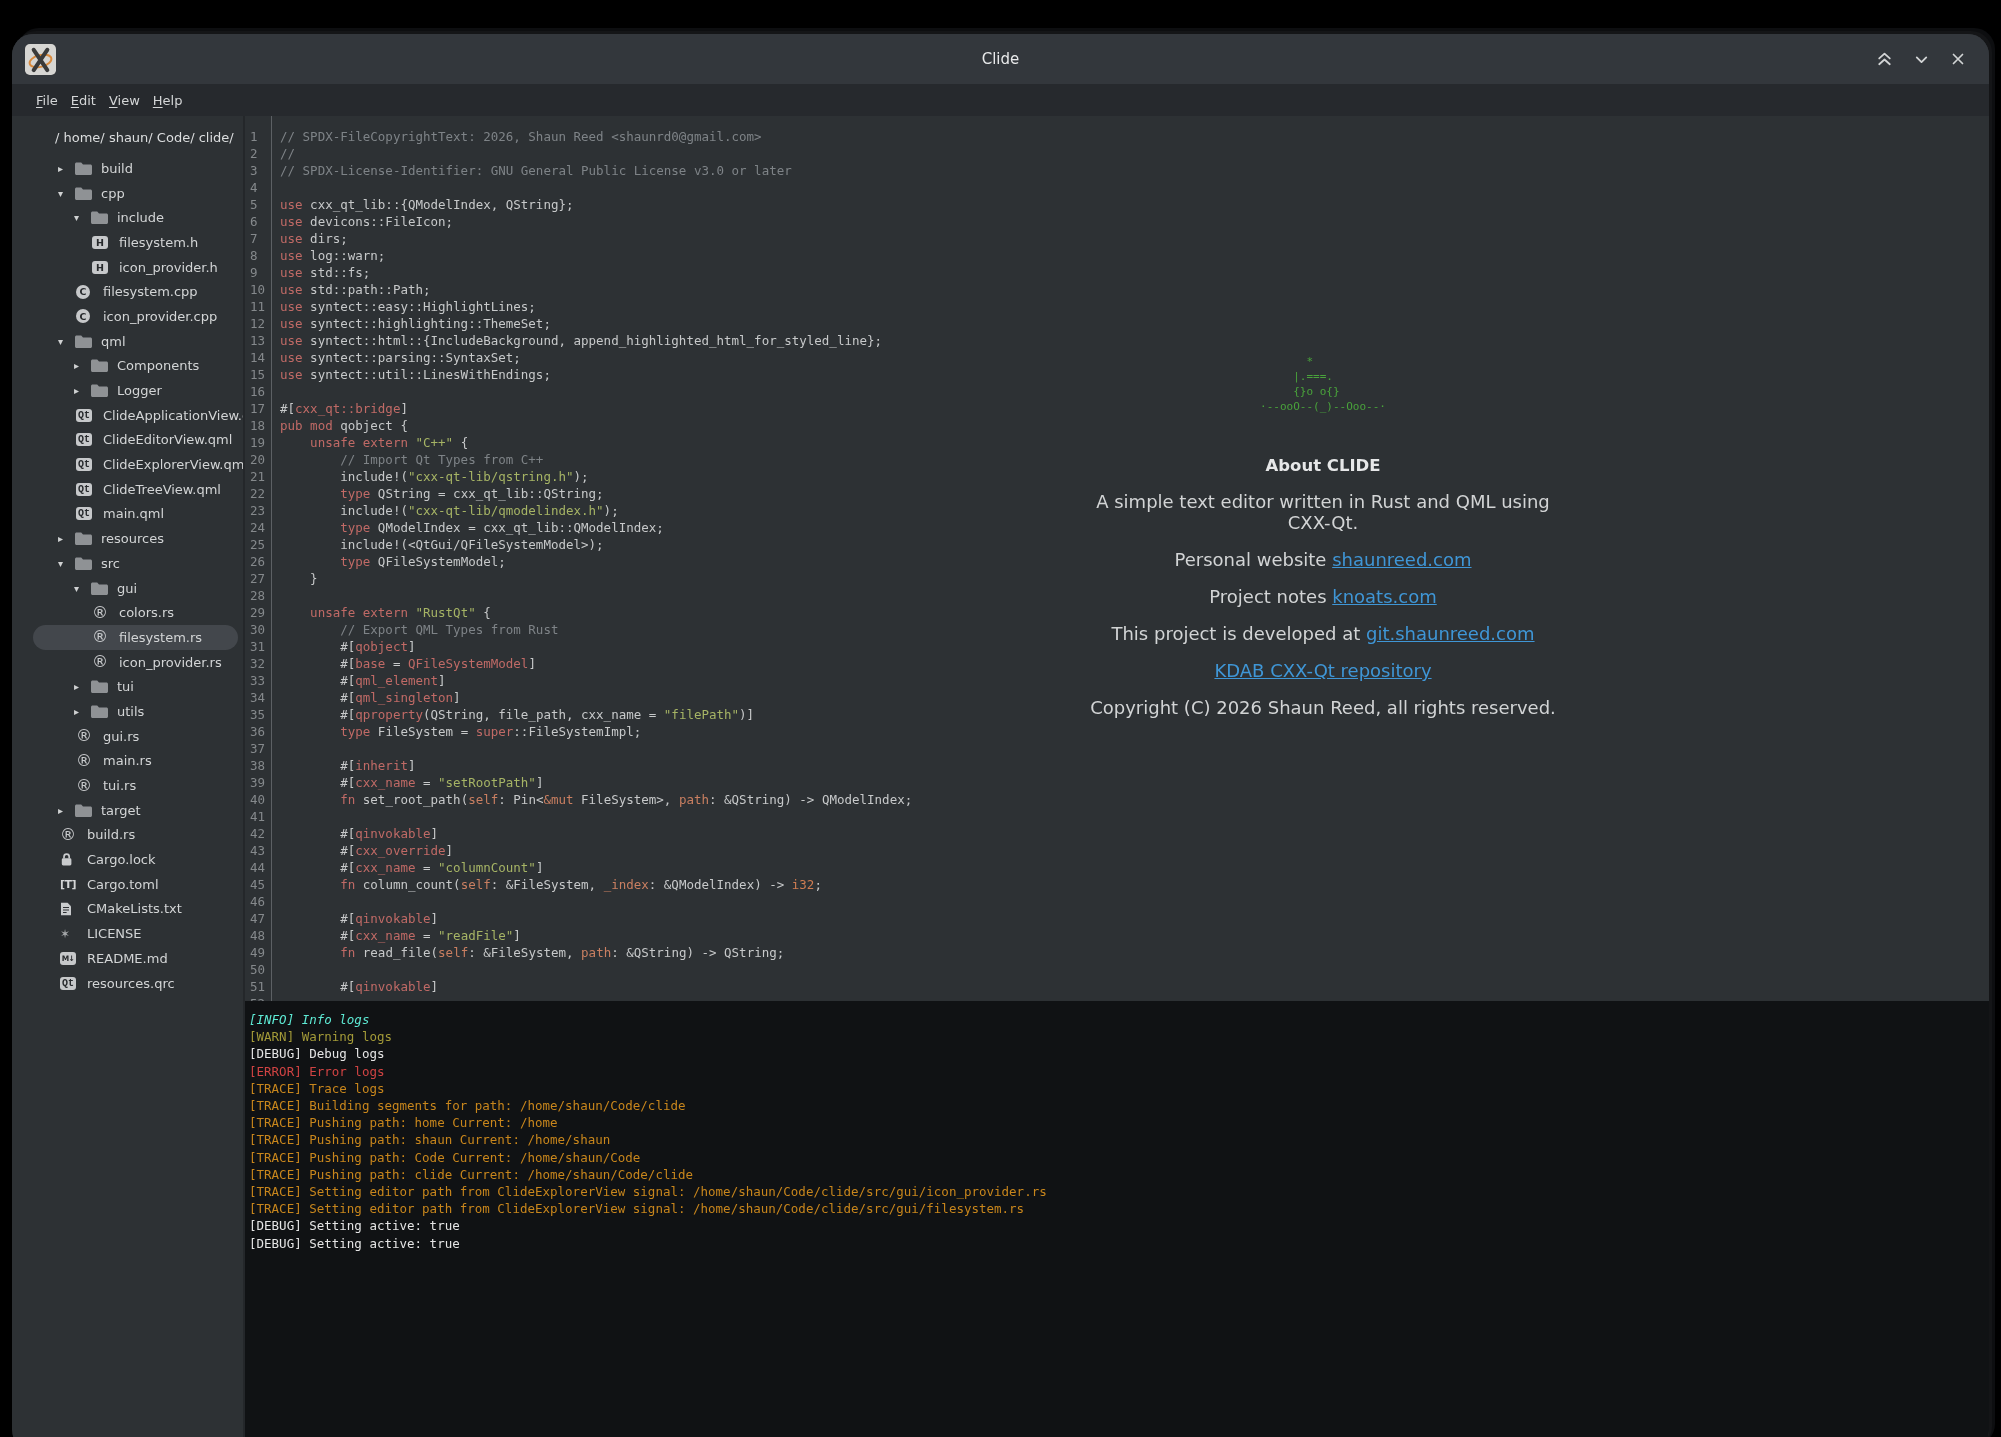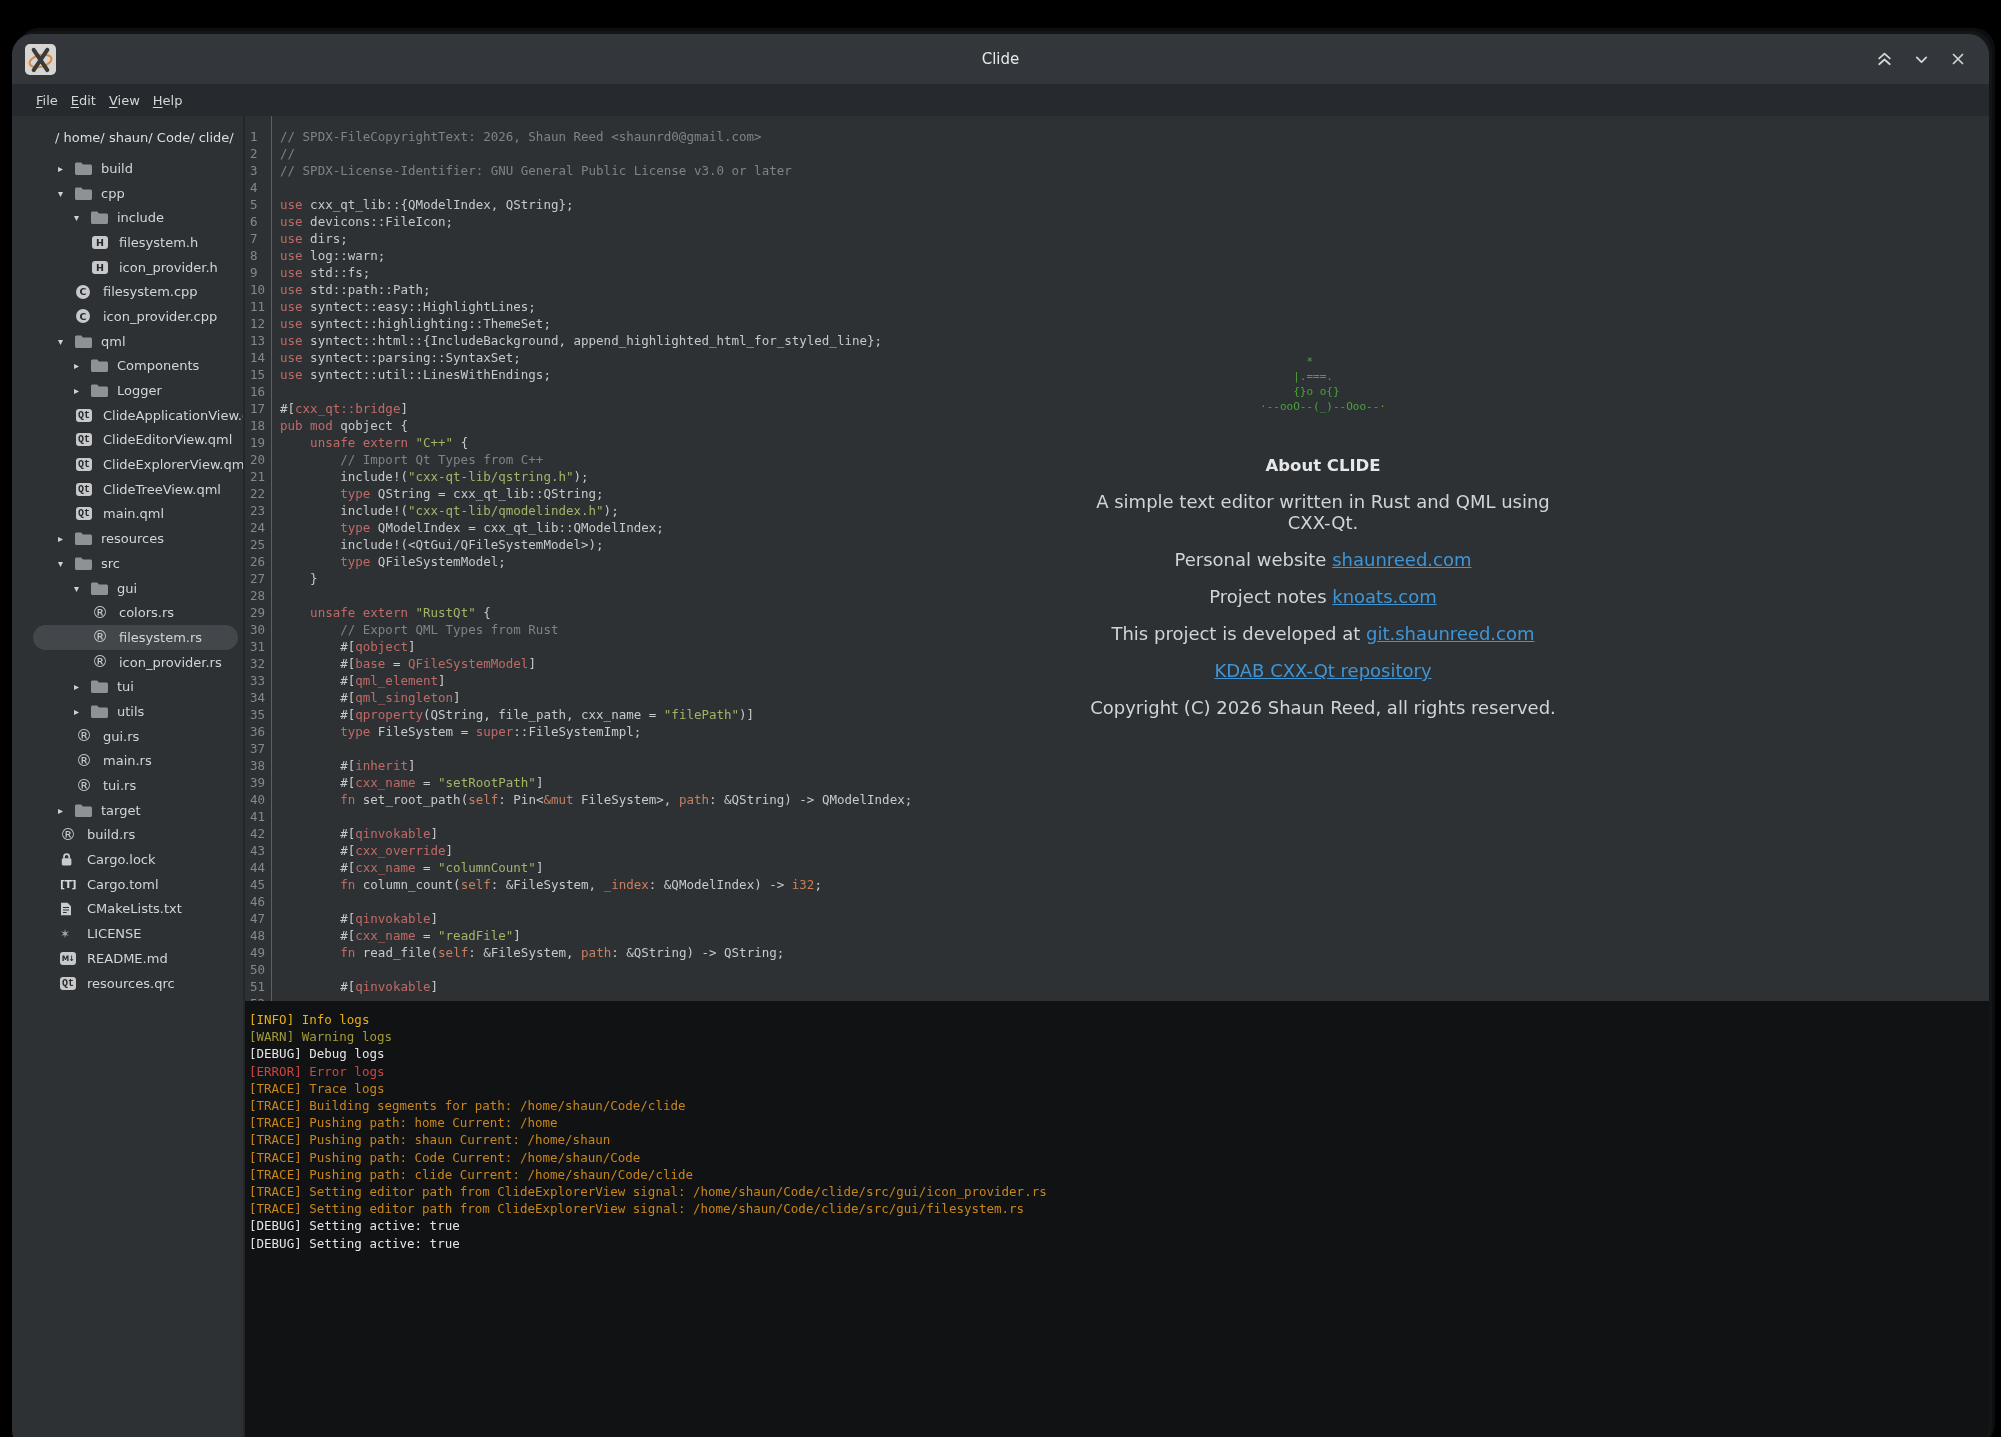--- a/index.html
+++ b/index.html
@@ -43,21 +43,21 @@
   .tk-o{color:#c97f61;} .tk-n{color:#cf7d52;} .tk-p{color:#c7c9ca;}
   
   .about{position:absolute;left:843px;top:238px;width:470px;text-align:center;}
   .art{font-family:"DejaVu Sans Mono",monospace;font-size:11px;line-height:15px;color:#49a33b;white-space:pre;display:inline-block;text-align:left;}
   .about h2{margin:42px 0 0 0;font-size:16.5px;color:#e6e7e8;}
   .about p{margin:16px 0 0 0;font-size:18px;color:#d2d4d5;}
   .lnk{color:#3f96d6;text-decoration:underline;cursor:pointer;}
   
   .log{height:441px;flex:none;background:#101214;font-family:"DejaVu Sans Mono",monospace;font-size:12.5px;line-height:17.2px;
        padding:10px 0 0 4px;white-space:pre;overflow:hidden;}
-  .lv-info{color:#eab308;} .lv-warn{color:#a39a38;} .lv-debug{color:#e5e5e5;}
+  .lv-info{color:#5eead4;font-style:italic;} .lv-warn{color:#a39a38;} .lv-debug{color:#e5e5e5;}
   .lv-error{color:#d04343;} .lv-trace{color:#c8861c;}
   .bottom-strip{flex:1;background:#2d3134;}
 </style>
 </head>
 <body>
 
 <div class="window">
 
   <div class="titlebar">
     <span class="app-icon">

